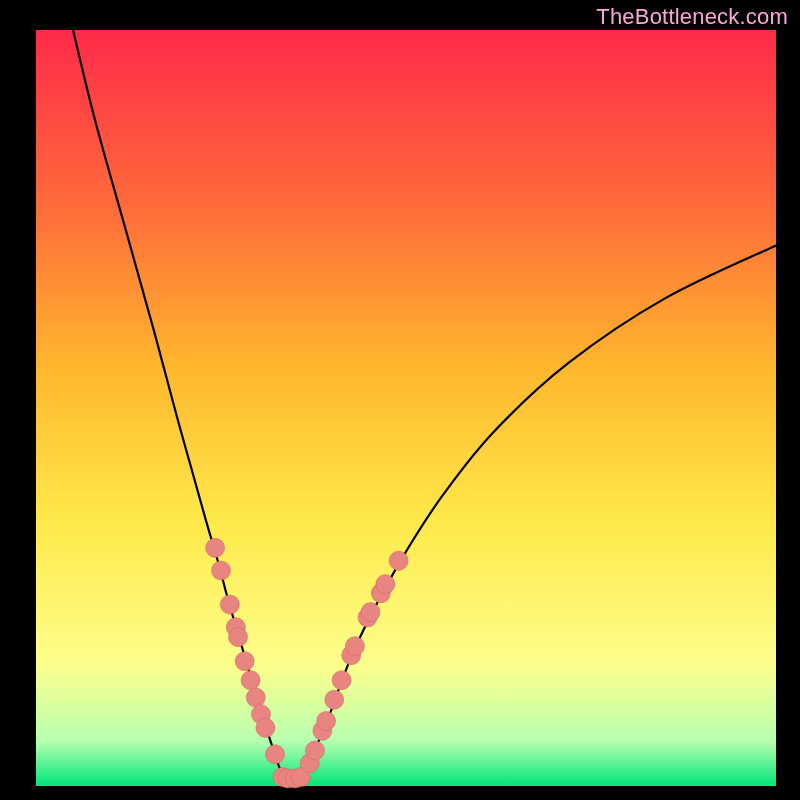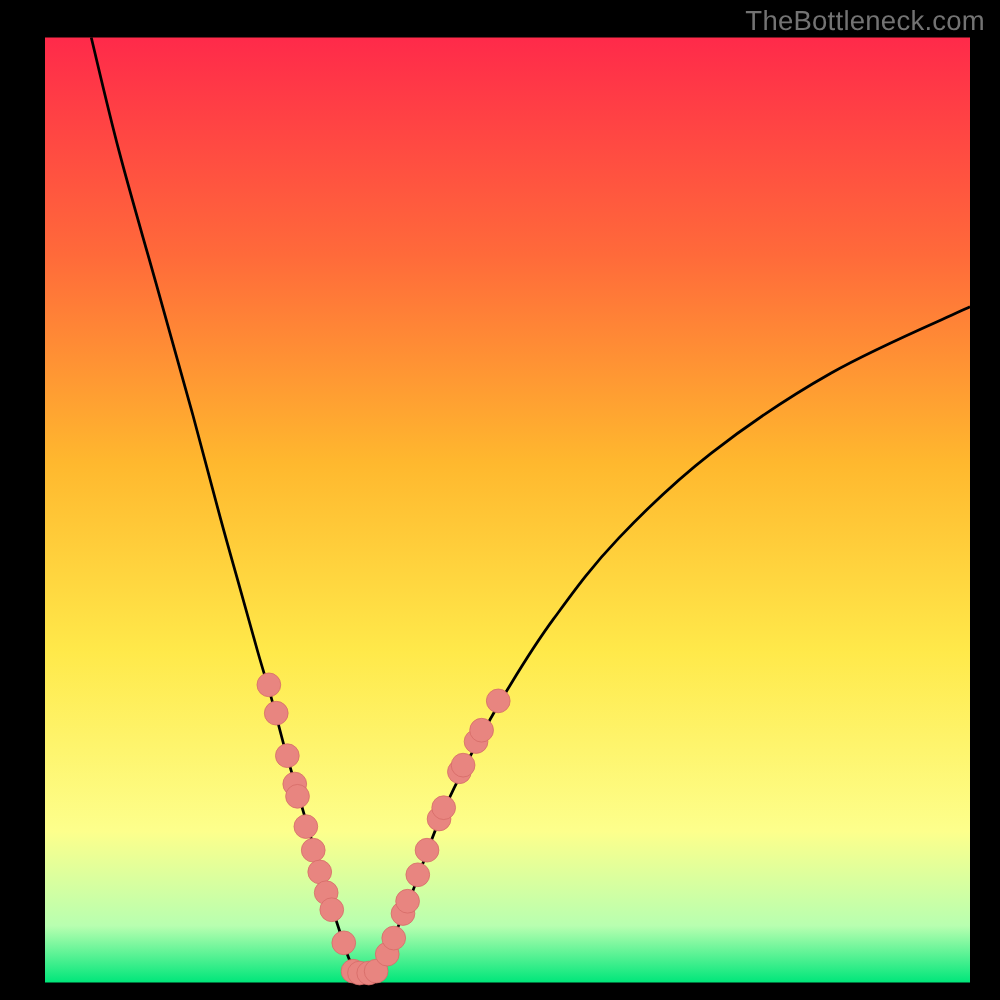--- a/index.html
+++ b/index.html
@@ -14,21 +14,21 @@
   .container {
     position: relative;
     width: 800px;
     height: 800px;
     background: #000;
   }
   .watermark {
     position: absolute;
     top: 4px;
     right: 12px;
-    color: #737373;
+    color: #f9a8d4;
     font-size: 22px;
     font-weight: 400;
     letter-spacing: 0.2px;
     z-index: 10;
   }
   svg {
     display: block;
   }
 </style>
 </head>

